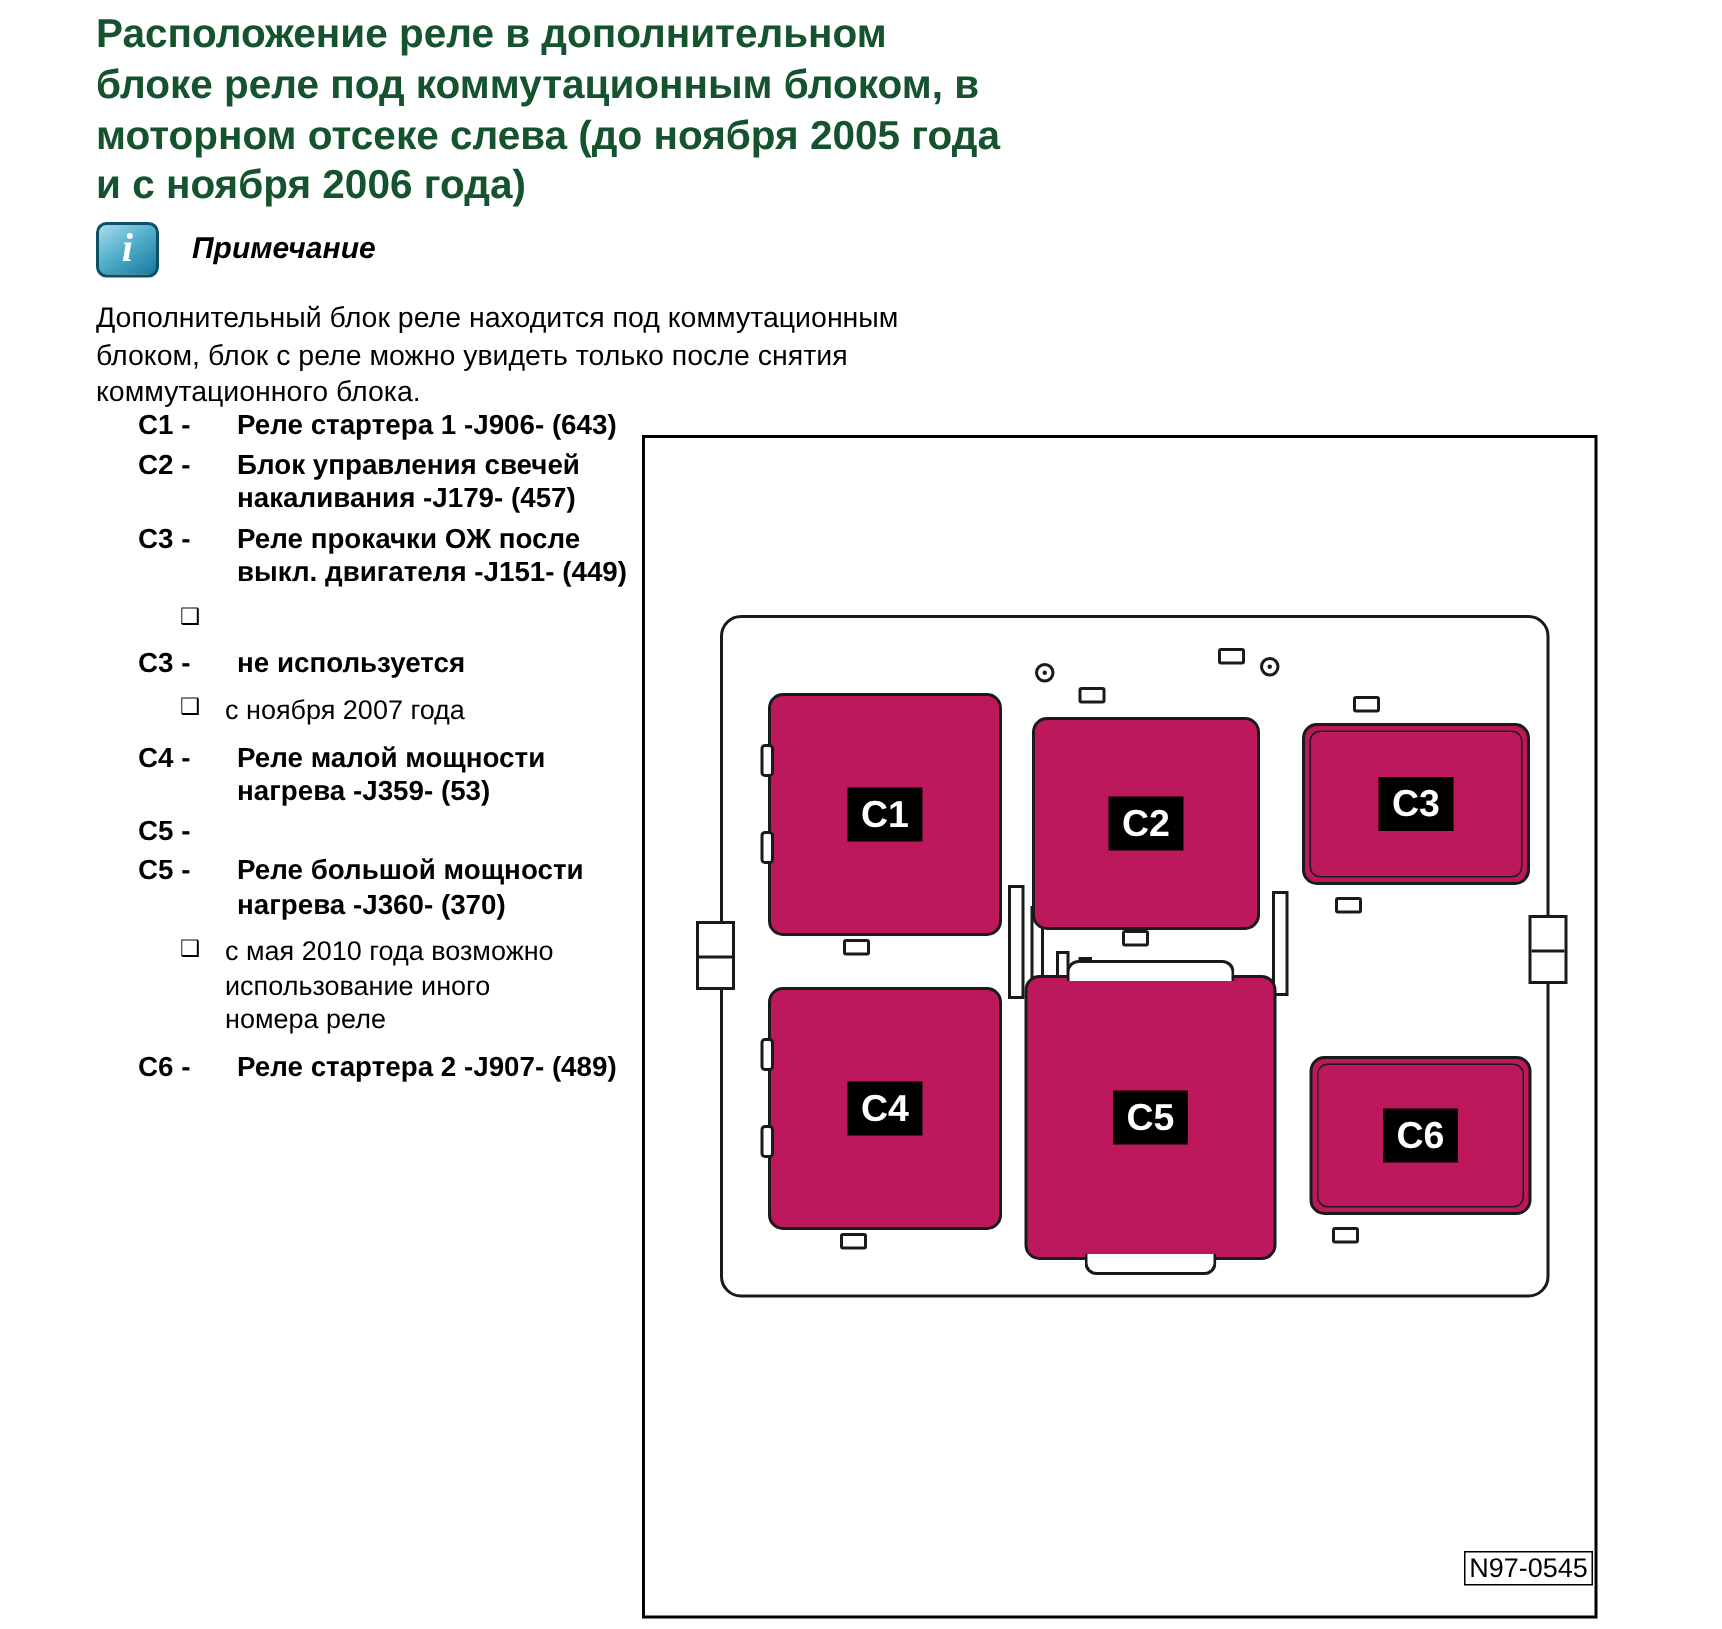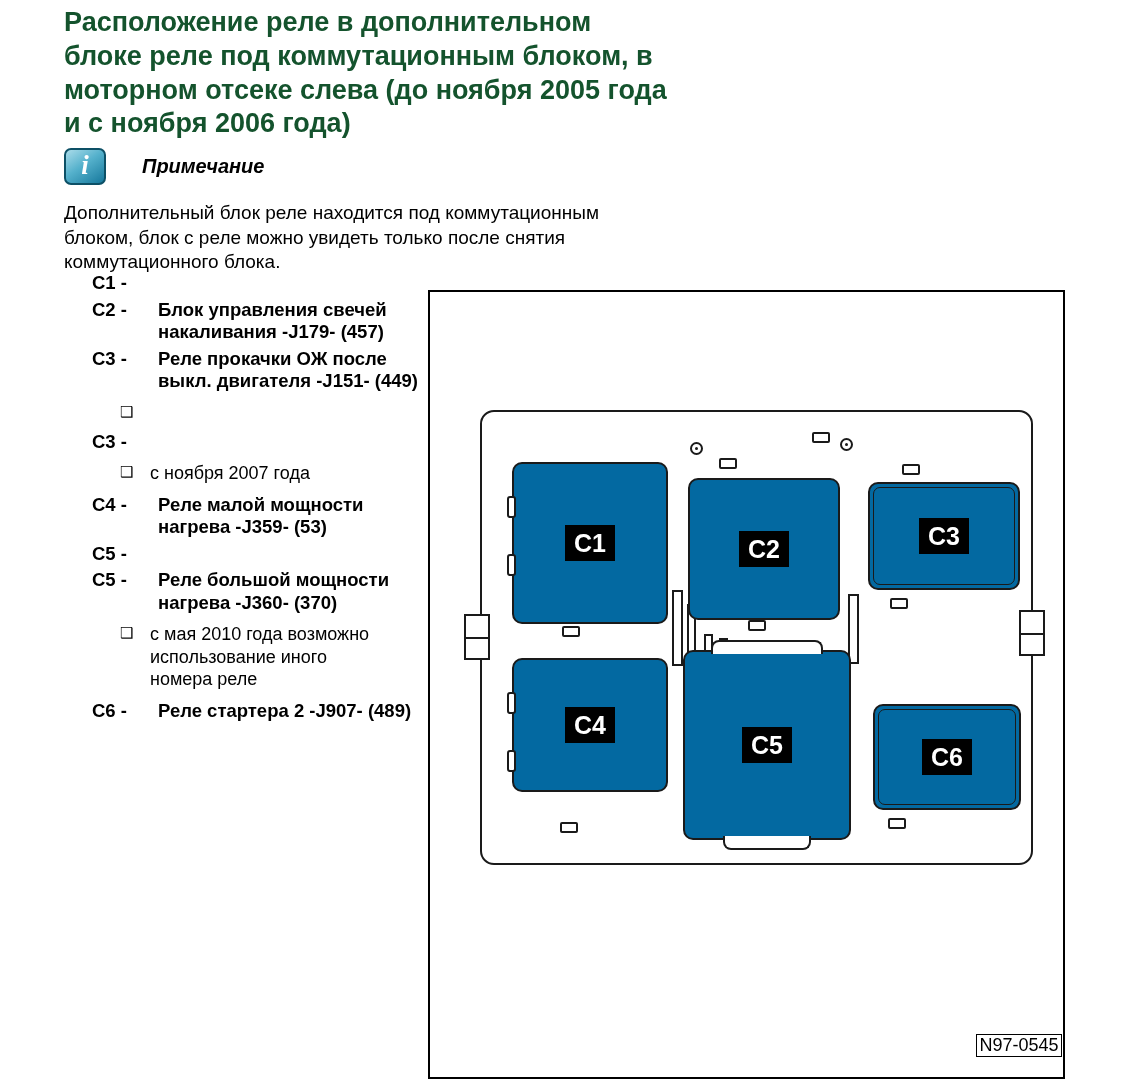--- a/index.html
+++ b/index.html
@@ -11,39 +11,39 @@
   .title{left:64px;top:6px;width:612px;font-size:27px;font-weight:bold;
          line-height:1.25;color:#14532d;}
 
   
   .note-row{left:64px;top:148px;display:flex;align-items:center;}
   .note-icon{width:42px;height:37px;border:2px solid #0d5066;border-radius:7px;
              background:linear-gradient(145deg,#aadcea 0%,#55b1cc 45%,#16789c 100%);
              display:flex;align-items:center;justify-content:center;box-sizing:border-box;}
   .note-icon span{font-family:"Liberation Serif",serif;font-style:italic;font-weight:bold;
                   color:#fff;font-size:27px;line-height:1;margin-top:-3px;}
-  .note-heading{margin-left:36px;font-size:20px;font-weight:bold;font-style:italic;}
+  .note-heading{margin-left:22px;font-size:20px;font-weight:bold;font-style:italic;}
 
   
   .note-body{left:64px;top:201px;width:548px;font-size:19px;line-height:1.3;}
 
   
   .list{left:92px;top:272px;width:338px;}
   .entry{display:grid;grid-template-columns:44px 1fr;column-gap:22px;
          font-size:18.5px;font-weight:bold;line-height:1.22;margin-bottom:4px;}
   .entry .code{white-space:nowrap;}
   .bullet{display:grid;grid-template-columns:30px 1fr;margin:9px 0 9px 28px;
           font-size:18px;font-weight:normal;line-height:1.25;width:262px;}
   .bullet .marker{font-size:15px;padding-top:1px;}
 
   
   .frame{left:428px;top:290px;width:637px;height:789px;border:2px solid #000;box-sizing:border-box;background:#fff;}
   .carrier{position:absolute;left:50px;top:118px;width:553px;height:455px;
            border:2.5px solid #1a1a1a;border-radius:14px;box-sizing:border-box;background:#fff;}
-  .relay{position:absolute;border:2.5px solid #1a1a1a;border-radius:10px;background:#0369a1;
+  .relay{position:absolute;border:2.5px solid #1a1a1a;border-radius:10px;background:#be185d;
          display:flex;align-items:center;justify-content:center;box-sizing:border-box;}
   .relay.dbl::after{content:"";position:absolute;inset:3px;border:1.5px solid #1a1a1a;border-radius:7px;}
   .tag{position:relative;z-index:2;background:#000;color:#fff;font-weight:bold;font-size:25px;
        padding:4px 9px;line-height:1.15;}
   .screw{position:absolute;width:13px;height:13px;border:2px solid #1a1a1a;border-radius:50%;box-sizing:border-box;}
   .screw::after{content:"";position:absolute;left:3px;top:3px;width:3px;height:3px;background:#1a1a1a;border-radius:50%;}
   .clip{position:absolute;width:18px;height:11px;border:2px solid #1a1a1a;border-radius:2px;background:#fff;box-sizing:border-box;}
   .rail{position:absolute;border:2px solid #1a1a1a;background:#fff;box-sizing:border-box;}
   .side-tab{position:absolute;width:26px;height:46px;border:2px solid #1a1a1a;background:#fff;box-sizing:border-box;}
   .side-tab::after{content:"";position:absolute;left:0;right:0;top:50%;border-top:2px solid #1a1a1a;}
@@ -68,38 +68,40 @@
     </div>
     <div class="note-heading">Примечание</div>
   </div>
 
   <div class="abs note-body">Дополнительный блок реле находится под коммутационным блоком, блок с реле можно увидеть только после снятия коммутационного блока.</div>
 
   <div class="abs list">
 
     <div class="entry">
       <span class="code">C1 -</span>
+      <span class="txt">Реле стартера 1 -J906- (643)</span>
     </div>
 
     <div class="entry">
       <span class="code">C2 -</span>
       <span class="txt">Блок управления свечей накаливания -J179- (457)</span>
     </div>
 
     <div class="entry">
       <span class="code">C3 -</span>
       <span class="txt">Реле прокачки ОЖ после выкл. двигателя -J151- (449)</span>
     </div>
 
     <div class="bullet">
       <span class="marker">❑</span>
     </div>
 
     <div class="entry">
       <span class="code">C3 -</span>
+      <span class="txt">не используется</span>
     </div>
 
     <div class="bullet">
       <span class="marker">❑</span>
       <span class="txt">с ноября 2007 года</span>
     </div>
 
     <div class="entry">
       <span class="code">C4 -</span>
       <span class="txt">Реле малой мощности нагрева -J359- (53)</span>
@@ -157,21 +159,21 @@
       </div>
 
       <div class="relay" style="left:206px;top:66px;width:152px;height:142px;">
         <div class="tag">C2</div>
       </div>
 
       <div class="relay dbl" style="left:386px;top:70px;width:152px;height:108px;">
         <div class="tag">C3</div>
       </div>
 
-      <div class="relay" style="left:30px;top:246px;width:156px;height:134px;">
+      <div class="relay" style="left:30px;top:246px;width:156px;height:162px;">
         <div class="notch" style="left:-7px;top:32px;"></div>
         <div class="notch" style="left:-7px;top:90px;"></div>
         <div class="tag">C4</div>
       </div>
 
       <div class="relay" style="left:201px;top:238px;width:168px;height:190px;">
         <div class="cap-top"></div>
         <div class="cap-bot"></div>
         <div class="tag">C5</div>
       </div>

